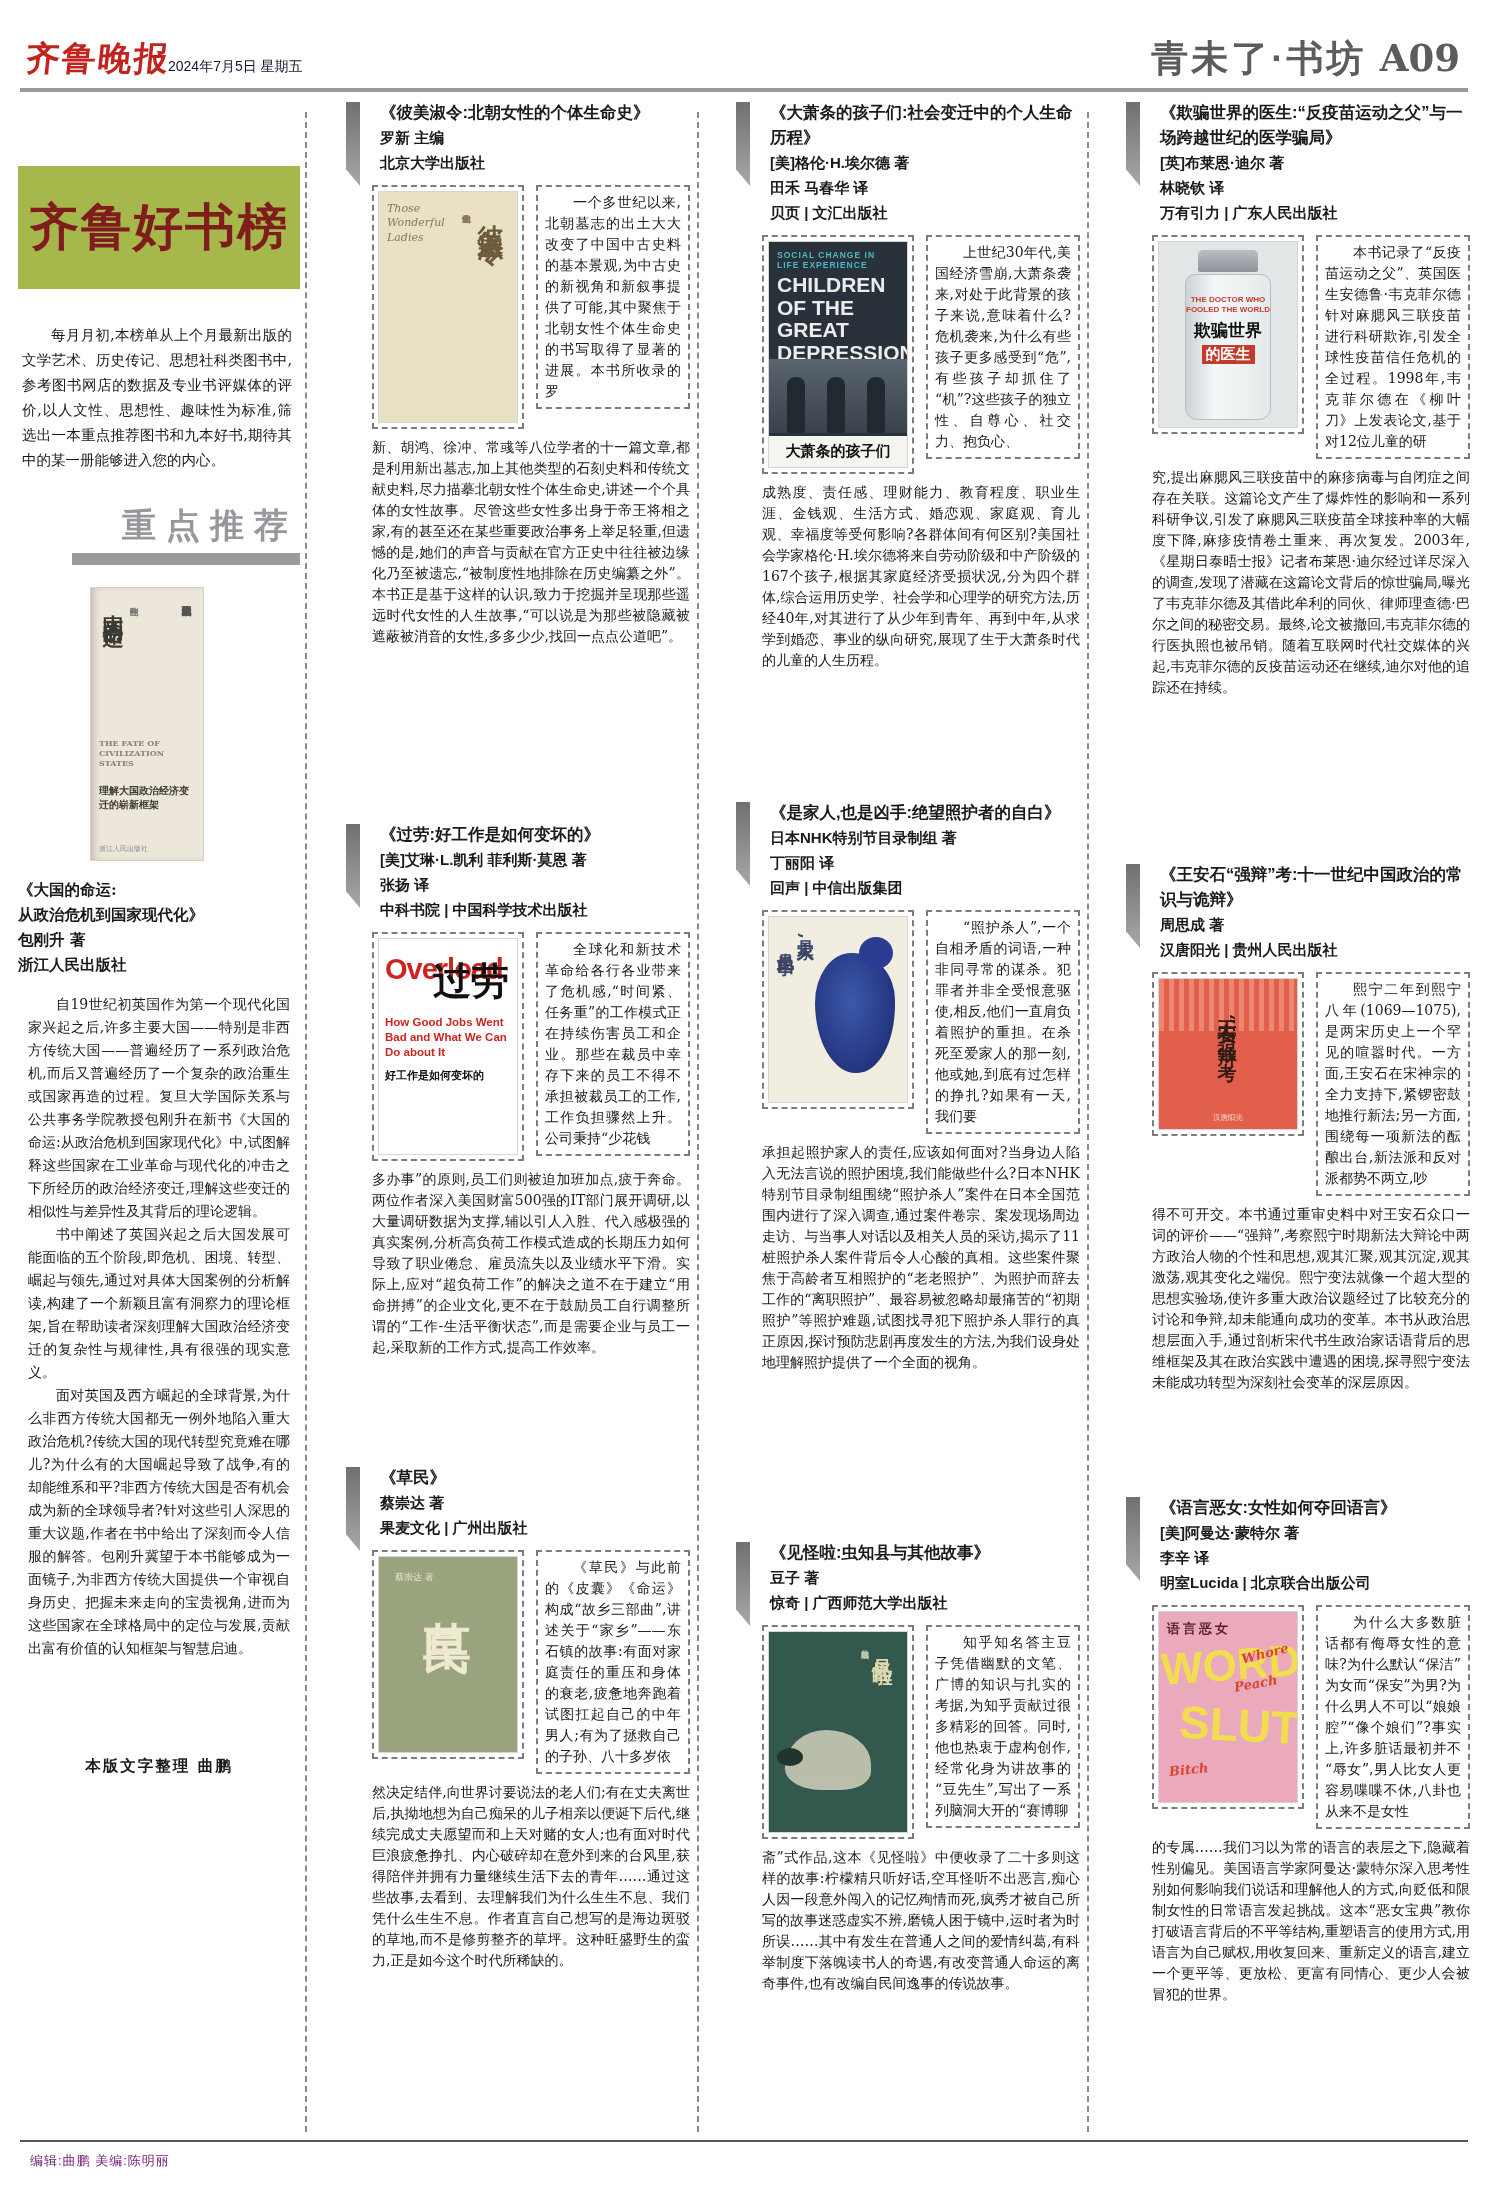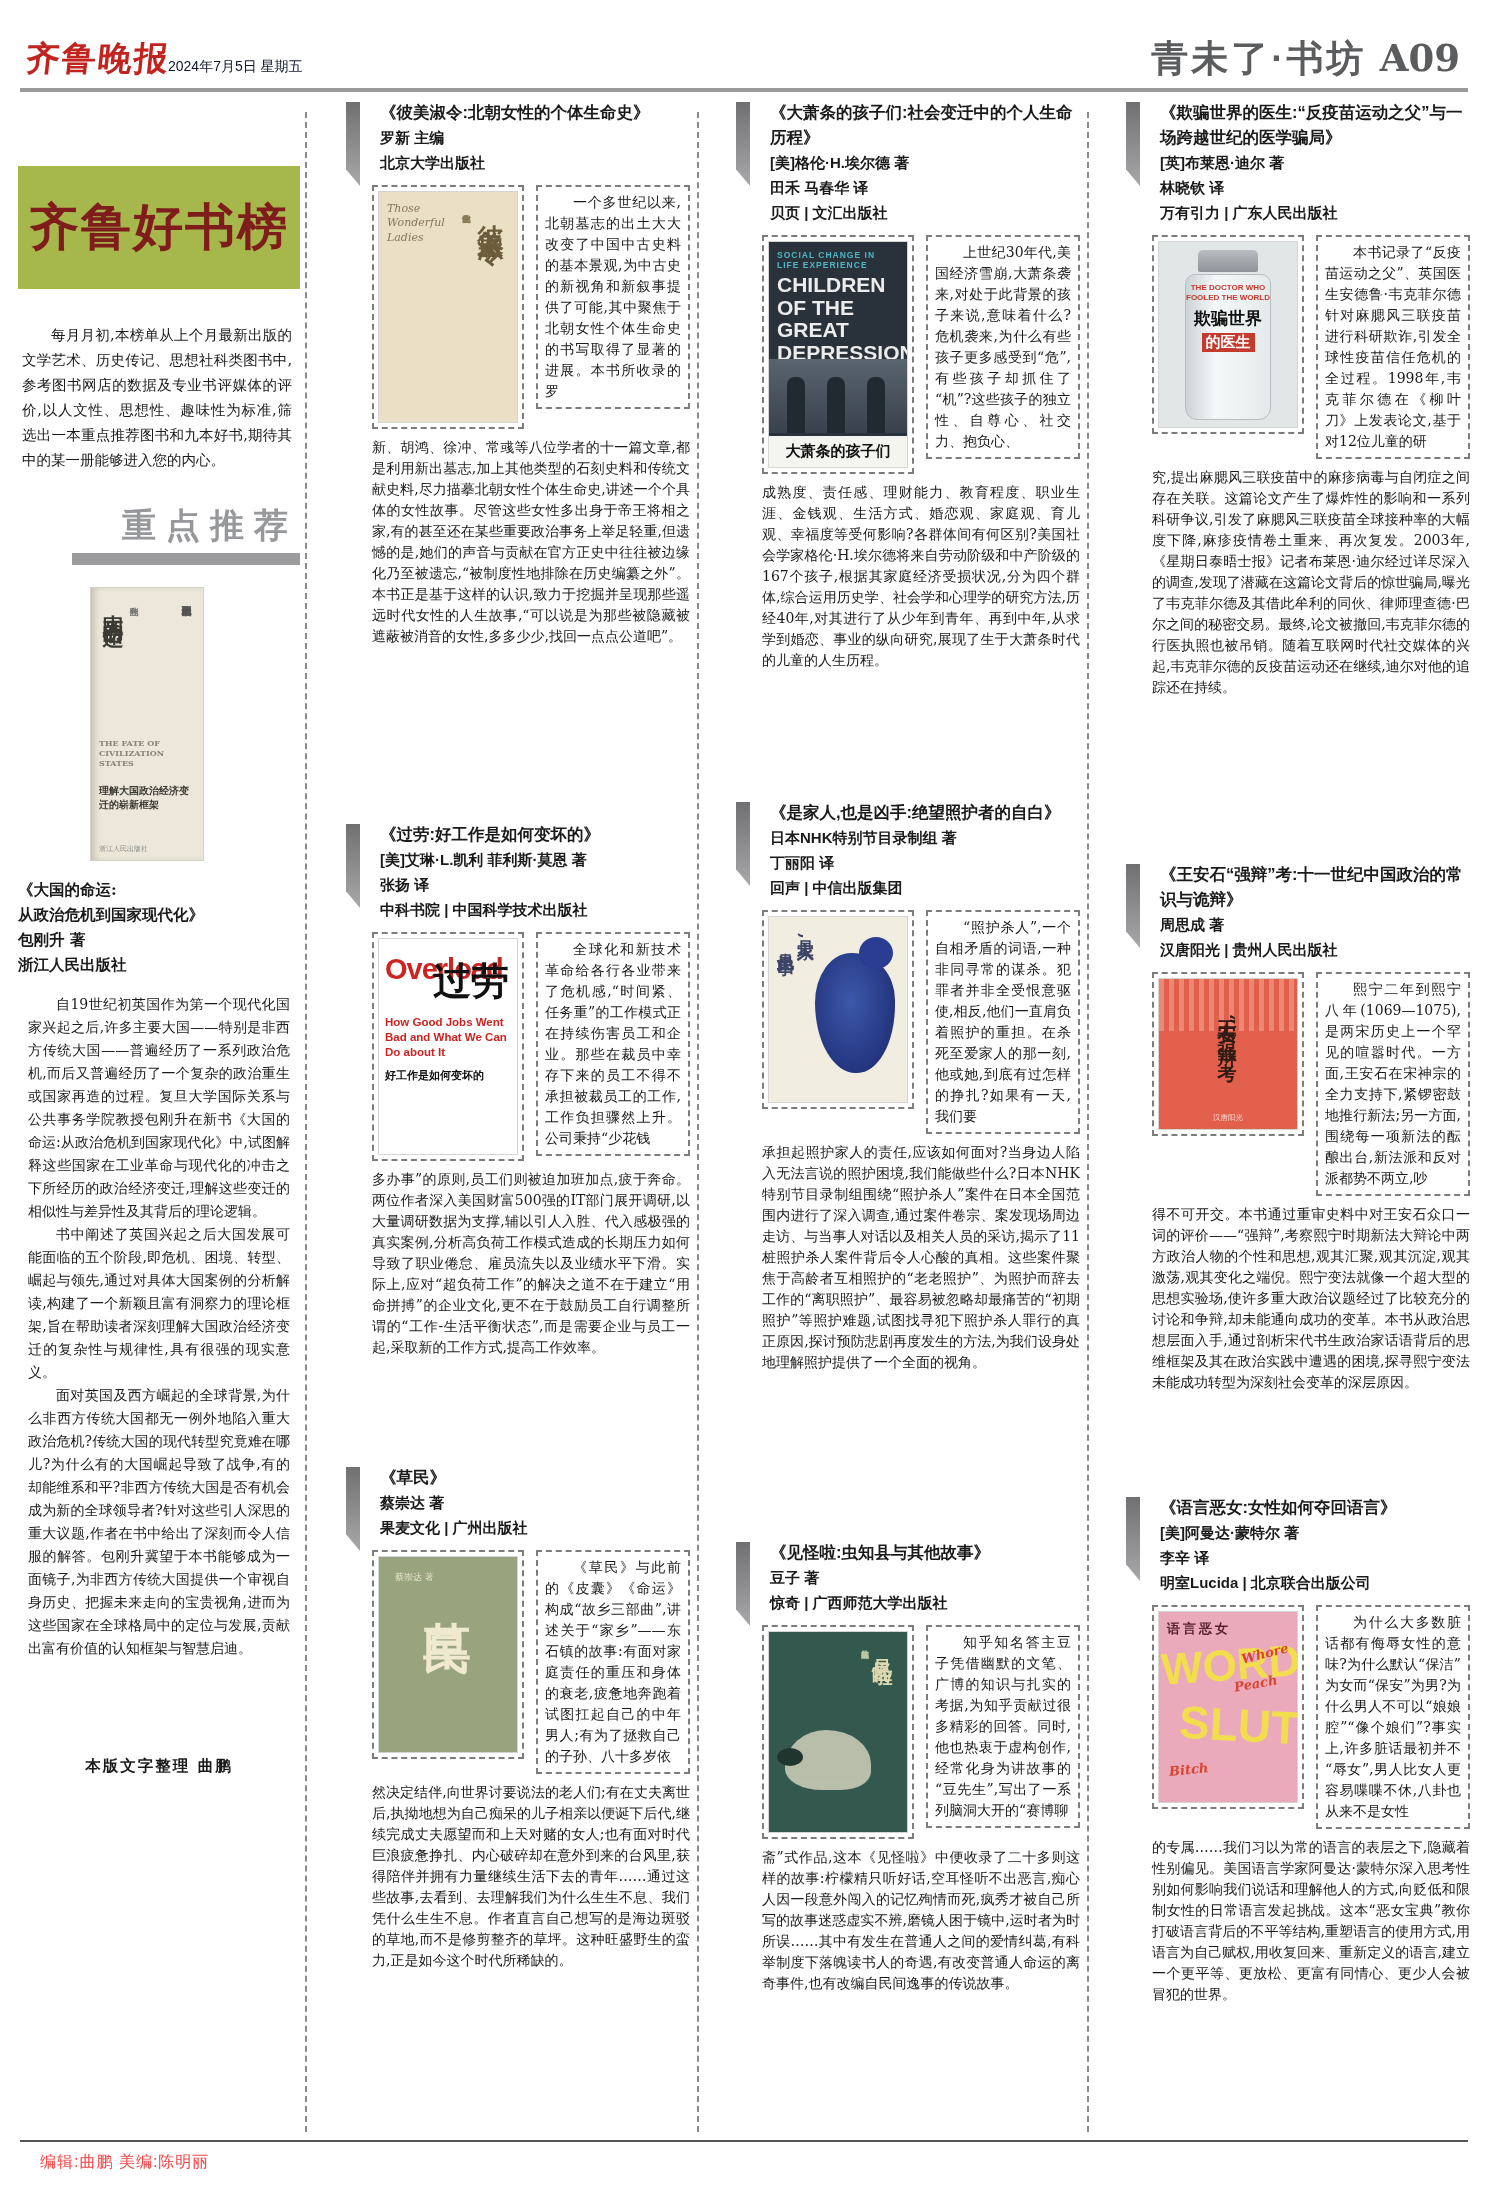--- a/index.html
+++ b/index.html
@@ -9,21 +9,21 @@
   .masthead{position:absolute;left:26px;top:36px;font-size:34px;font-weight:bold;color:#c2231f;
             transform:skewX(-6deg);letter-spacing:2px;font-family:"DejaVu Serif",serif;}
   .pubdate{position:absolute;left:168px;top:58px;font-size:14px;color:#0f172a;
            font-family:Liberation Sans, sans-serif;}
   .section-head{position:absolute;right:28px;top:34px;font-size:37px;font-weight:bold;color:#5b5c5e;
                 font-family:"Liberation Sans",sans-serif;letter-spacing:3px;}
   .section-head .pageno{font-family:"DejaVu Serif",serif;letter-spacing:0;}
   .head-rule{position:absolute;left:20px;right:20px;top:88px;height:4px;background:#9a9a9a;}
   
   .foot-rule{position:absolute;left:20px;right:20px;top:2140px;height:2px;background:#555;}
-  .foot-text{position:absolute;left:40px;top:2152px;font-size:16px;color:#ef4444;
+  .foot-text{position:absolute;left:30px;top:2152px;font-size:13px;color:#701a75;
              font-family:"Liberation Sans",sans-serif;letter-spacing:1px;}
   
   .vrule{position:absolute;top:112px;height:2020px;width:0;border-left:2px dashed #8a8a8a;}
   
   .sidebar{position:absolute;left:18px;top:166px;width:282px;}
   .banner{background:#a6b74c;color:#7f1d1d;text-align:center;font-size:50px;font-weight:bold;
           padding:28px 0;letter-spacing:2px;}
   .intro{margin:34px 8px 0 4px;font-size:14.5px;line-height:25px;text-align:justify;text-indent:2em;}
   .spot{margin-top:30px;text-align:right;font-size:34px;font-weight:bold;color:#97989b;
         letter-spacing:10px;font-family:"Liberation Sans",sans-serif;padding-right:2px;}
@@ -92,21 +92,21 @@
   .b3-t{position:absolute;right:10px;top:10px;writing-mode:vertical-rl;color:#ded8b0;font-weight:bold;
         font-size:20px;letter-spacing:4px;}
   .b3-s{position:absolute;right:38px;top:12px;writing-mode:vertical-rl;color:#bcc9a8;font-size:8px;}
   .b3-fig{position:absolute;left:16px;bottom:42px;width:86px;height:60px;background:#c8cab6;opacity:.9;
           border-radius:55% 60% 40% 50% / 70% 65% 35% 40%;}
   .b3-fig::before{content:"";position:absolute;left:-8px;top:18px;width:26px;height:18px;background:#20322c;border-radius:50%;}
   .cv-c1{height:185px;background:#e2e6e7;}
   .c1-vial{position:absolute;left:50%;top:8px;transform:translateX(-50%);width:86px;}
   .c1-cap{width:60px;height:22px;margin:0 auto;background:linear-gradient(#babec2,#8d9398);border-radius:5px 5px 2px 2px;}
   .c1-bodyv{margin-top:2px;height:146px;background:linear-gradient(90deg,#ccd3d6,#f5f8f9 35%,#e4eaeb);
-            border:1px solid #b6bec1;border-radius:10px 10px 12px 12px;padding-top:8px;box-sizing:border-box;}
+            border:1px solid #b6bec1;border-radius:10px 10px 12px 12px;padding-top:20px;box-sizing:border-box;}
   .c1-en{display:block;text-align:center;color:#c43a2e;font-weight:bold;font-size:8px;
          font-family:"Liberation Sans",sans-serif;line-height:1.25;}
   .c1-zh{display:block;text-align:center;color:#111;font-weight:bold;font-size:17px;margin-top:4px;
          font-family:"Liberation Sans",sans-serif;}
   .c1-zh2{display:block;width:max-content;margin:3px auto 0;background:#c43a2e;color:#fff;font-weight:bold;
           font-size:15px;padding:0 4px;font-family:"Liberation Sans",sans-serif;}
   .cv-c2{height:150px;background:#e2604b;}
   .c2-spk{position:absolute;left:0;top:0;right:0;height:52px;opacity:.75;
           background:repeating-linear-gradient(90deg,#ee9480 0 5px,#e2604b 5px 10px);}
   .c2-t{position:absolute;left:50%;top:26px;transform:translateX(-50%);writing-mode:vertical-rl;

